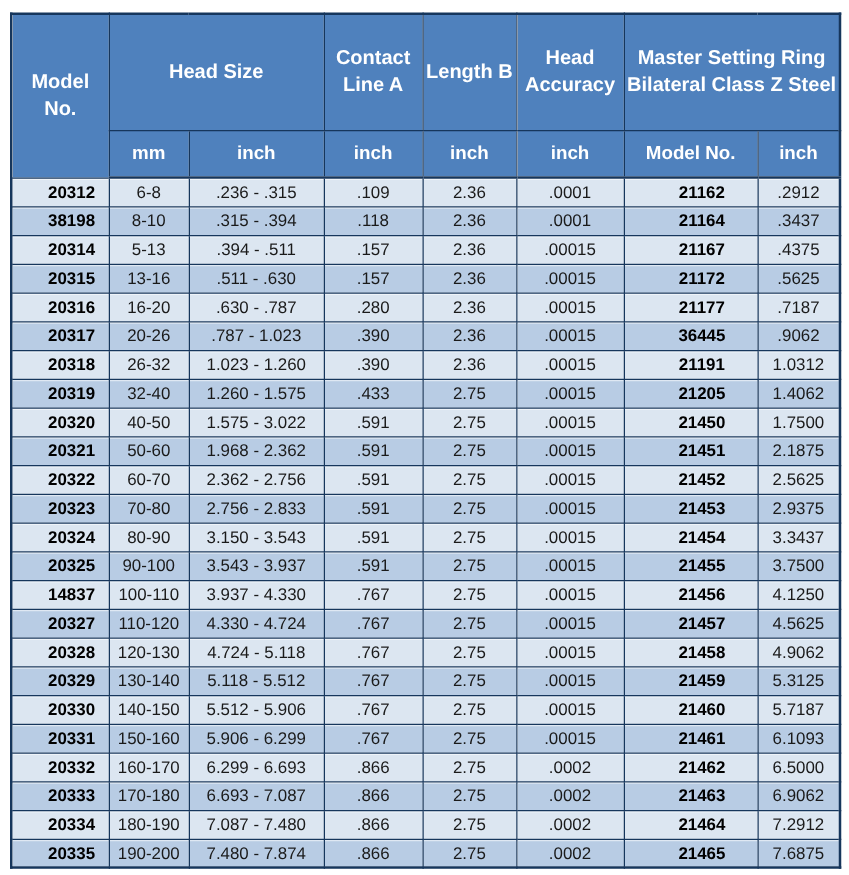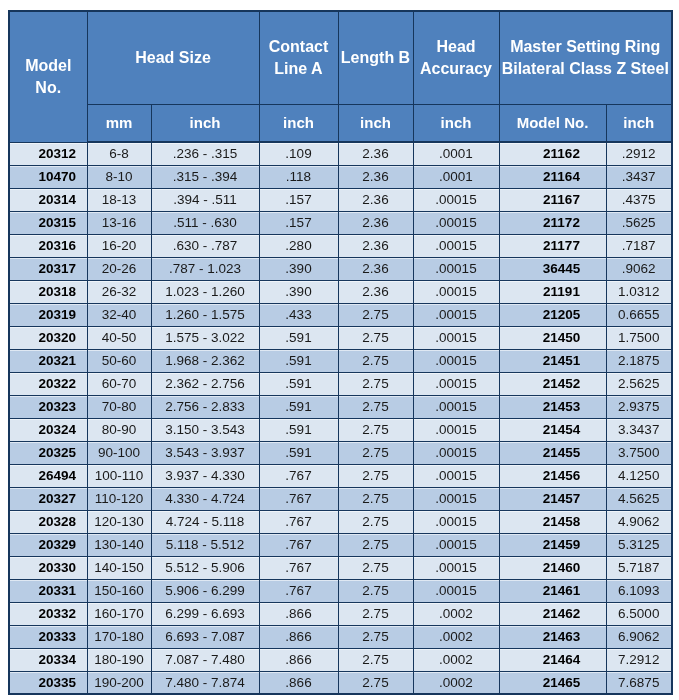--- a/index.html
+++ b/index.html
@@ -92,32 +92,32 @@
           <td class="bold">20312</td>
           <td>6-8</td>
           <td>.236 - .315</td>
           <td>.109</td>
           <td>2.36</td>
           <td>.0001</td>
           <td class="bold">21162</td>
           <td>.2912</td>
         </tr>
         <tr class="dark">
-          <td class="bold">10470</td>
+          <td class="bold">38198</td>
           <td>8-10</td>
           <td>.315 - .394</td>
           <td>.118</td>
           <td>2.36</td>
           <td>.0001</td>
           <td class="bold">21164</td>
           <td>.3437</td>
         </tr>
         <tr class="light">
           <td class="bold">20314</td>
-          <td>18-13</td>
+          <td>5-13</td>
           <td>.394 - .511</td>
           <td>.157</td>
           <td>2.36</td>
           <td>.00015</td>
           <td class="bold">21167</td>
           <td>.4375</td>
         </tr>
         <tr class="dark">
           <td class="bold">20315</td>
           <td>13-16</td>
@@ -159,21 +159,21 @@
           <td>1.0312</td>
         </tr>
         <tr class="dark">
           <td class="bold">20319</td>
           <td>32-40</td>
           <td>1.260 - 1.575</td>
           <td>.433</td>
           <td>2.75</td>
           <td>.00015</td>
           <td class="bold">21205</td>
-          <td>0.6655</td>
+          <td>1.4062</td>
         </tr>
         <tr class="light">
           <td class="bold">20320</td>
           <td>40-50</td>
           <td>1.575 - 3.022</td>
           <td>.591</td>
           <td>2.75</td>
           <td>.00015</td>
           <td class="bold">21450</td>
           <td>1.7500</td>
@@ -222,21 +222,21 @@
           <td class="bold">20325</td>
           <td>90-100</td>
           <td>3.543 - 3.937</td>
           <td>.591</td>
           <td>2.75</td>
           <td>.00015</td>
           <td class="bold">21455</td>
           <td>3.7500</td>
         </tr>
         <tr class="light">
-          <td class="bold">26494</td>
+          <td class="bold">14837</td>
           <td>100-110</td>
           <td>3.937 - 4.330</td>
           <td>.767</td>
           <td>2.75</td>
           <td>.00015</td>
           <td class="bold">21456</td>
           <td>4.1250</td>
         </tr>
         <tr class="dark">
           <td class="bold">20327</td>

